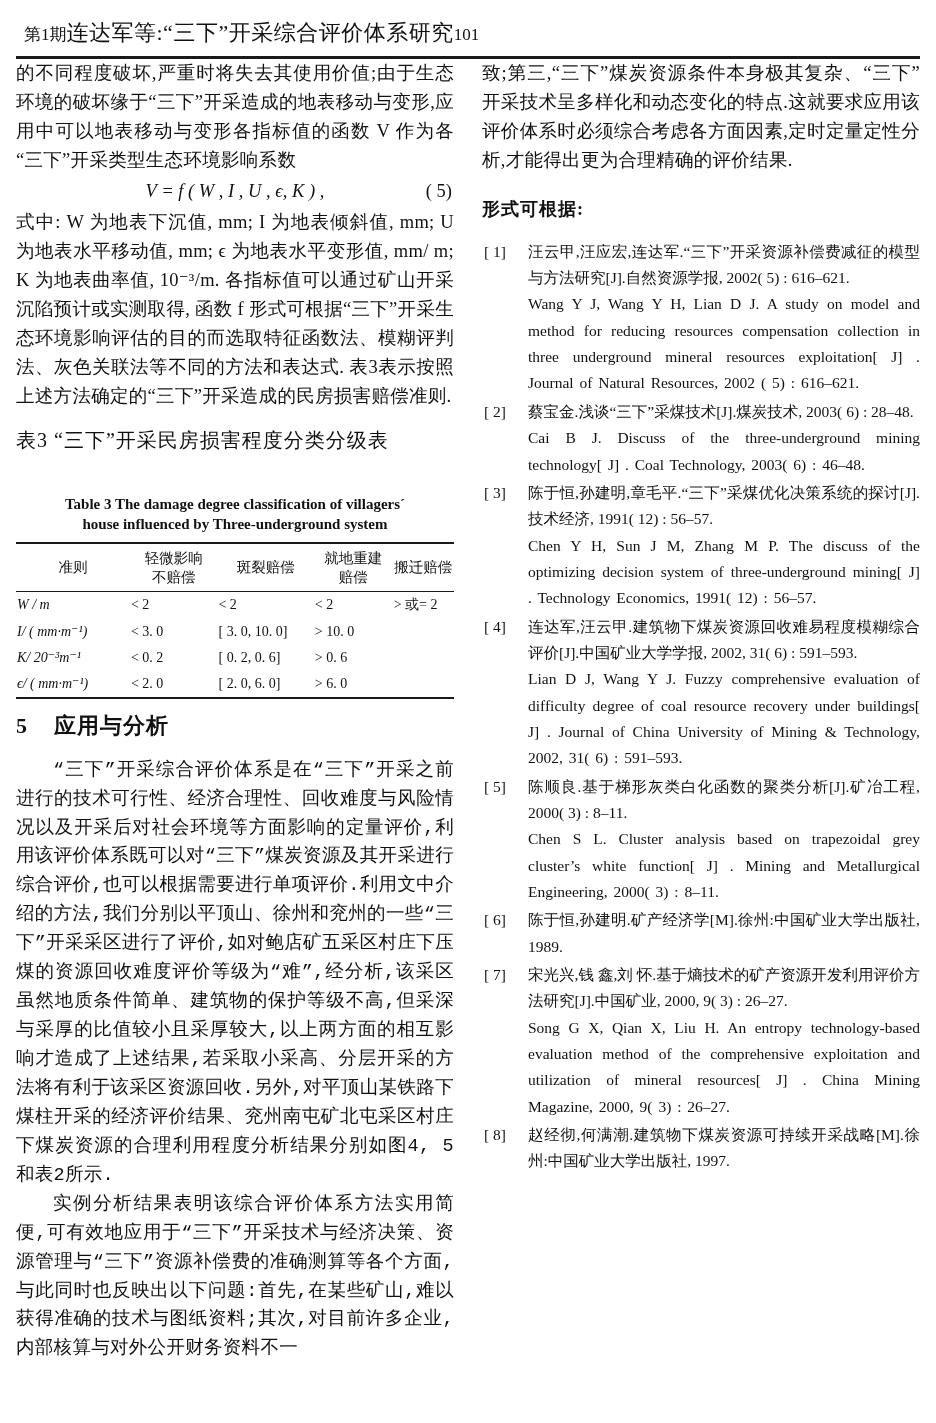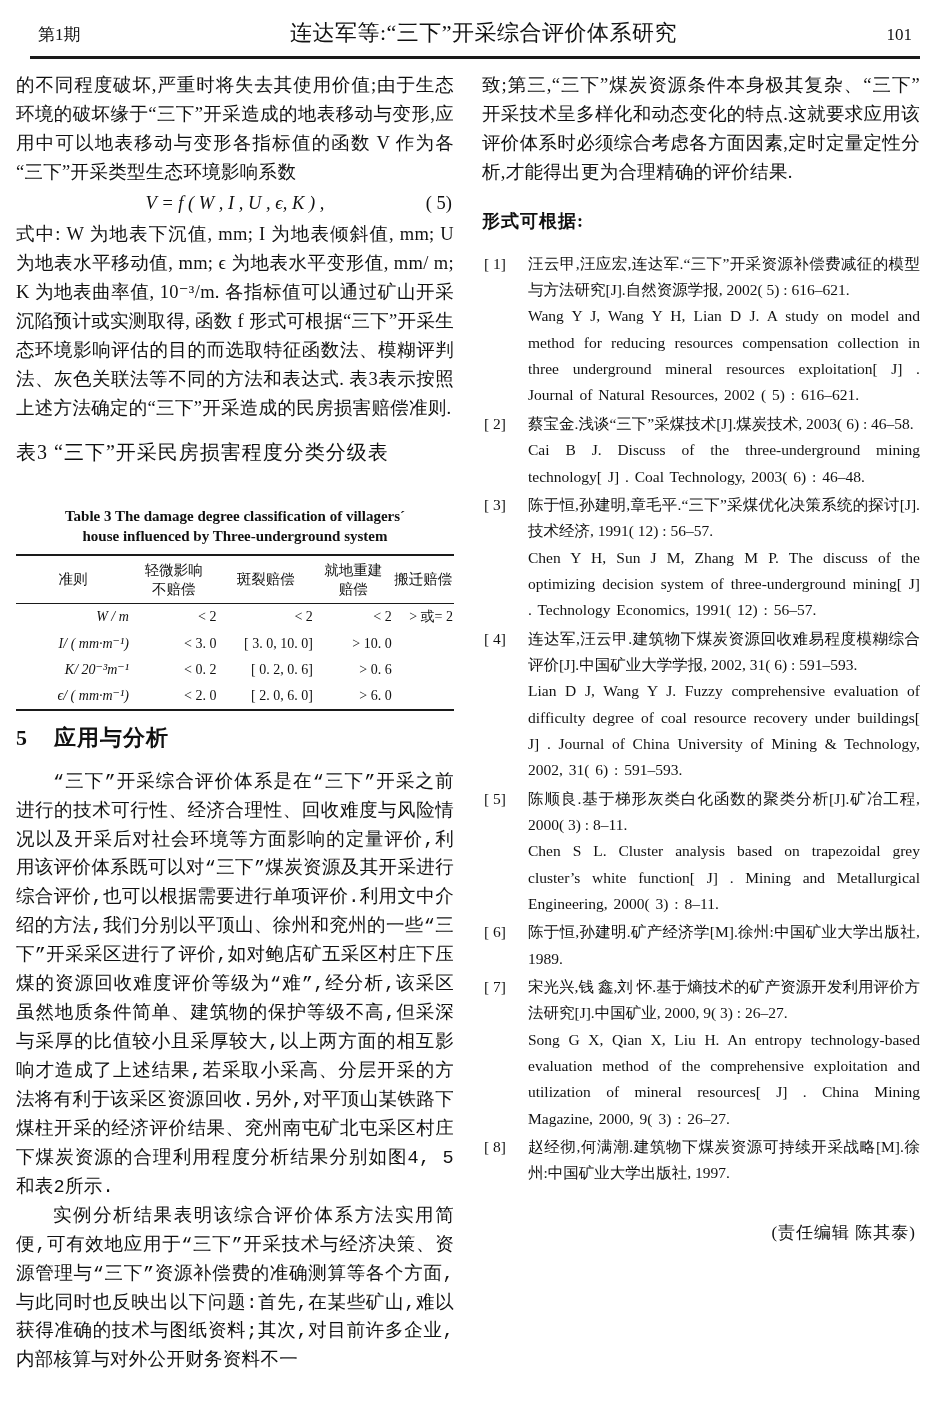--- a/index.html
+++ b/index.html
@@ -4,28 +4,27 @@
 <style>
   * { margin: 0; padding: 0; box-sizing: border-box; }
   html, body { background: #f2f2f0; }
   body { font-family: "Liberation Serif", "DejaVu Serif", serif; color: #111; }
   .page {
     position: relative; width: 936px; min-height: 1423px; margin: 0 auto;
     background: #ffffff; padding: 14px 16px 20px 16px;
   }
   
   .page-header {
-    display: flex; align-items: baseline; justify-content: space-between;
+    display: flex; align-items: baseline; 
     font-size: 17px; padding: 4px 8px 8px 8px;
     border-bottom: 3px solid #1a1a1a;
-    margin-left: 14px;
   }
   .page-header .hdr-center { font-size: 22px; letter-spacing: 0.5px; }
   
-  .columns { display: flex; gap: 28px; padding-top: 12px; }
+  .columns { display: flex; gap: 28px; padding-top: 0; }
   .col { width: 438px; }
   .body-text {
     font-size: 18.5px; line-height: 1.565; text-align: justify;
     letter-spacing: 0.3px;
   }
   .indent { text-indent: 2em; font-family: Liberation Mono, monospace; }
   
   .formula {
     position: relative; text-align: center; font-size: 18.5px;
     line-height: 1.6; font-style: italic; margin: 2px 0;
@@ -38,21 +37,21 @@
   table.data-table {
     width: 100%; border-collapse: collapse; table-layout: fixed;
     border-top: 2.5px solid #1a1a1a; border-bottom: 2.5px solid #1a1a1a;
     font-size: 14px;
   }
   table.data-table th {
     font-weight: normal; font-size: 14.5px; padding: 5px 1px;
     white-space: pre-line; line-height: 1.25; vertical-align: middle;
     border-bottom: 1.5px solid #1a1a1a;
   }
-  table.data-table td { padding: 4.5px 1px; text-align: right; vertical-align: middle; }
+  table.data-table td { padding: 4.5px 1px; text-align: left; vertical-align: middle; }
   table.data-table td.row-label { font-style: italic; }
   .c0 { width: 26%; } .c1 { width: 20%; } .c2 { width: 22%; } .c3 { width: 18%; } .c4 { width: 14%; }
   
   .section-heading { font-size: 22px; margin: 12px 0 16px 0; letter-spacing: 1px; }
   .section-heading .sec-no { margin-right: 26px; }
   
   .refs-heading { font-weight: bold; font-size: 18px; margin: 22px 0 18px 0; letter-spacing: 1px; }
   .ref-item { position: relative; padding-left: 46px; font-size: 15.5px; line-height: 1.7; text-align: justify; margin-bottom: 2px; }
   .ref-label { position: absolute; left: 2px; top: 0; }
   .ref-en { word-spacing: 2px; }
@@ -155,21 +154,21 @@
       <div class="refs-heading">形式可根据:</div>
 
       <div class="ref-item">
         <span class="ref-label">[ 1]</span>
         <div class="ref-cn">汪云甲,汪应宏,连达军.“三下”开采资源补偿费减征的模型与方法研究[J].自然资源学报, 2002( 5) : 616–621.</div>
         <div class="ref-en">Wang Y J, Wang Y H, Lian D J. A study on model and method for reducing resources compensation collection in three underground mineral resources exploitation[ J] . Journal of Natural Resources, 2002 ( 5) : 616–621.</div>
       </div>
 
       <div class="ref-item">
         <span class="ref-label">[ 2]</span>
-        <div class="ref-cn">蔡宝金.浅谈“三下”采煤技术[J].煤炭技术, 2003( 6) : 46–58.</div>
+        <div class="ref-cn">蔡宝金.浅谈“三下”采煤技术[J].煤炭技术, 2003( 6) : 28–48.</div>
         <div class="ref-en">Cai B J. Discuss of the three-underground mining technology[ J] . Coal Technology, 2003( 6) : 46–48.</div>
       </div>
 
       <div class="ref-item">
         <span class="ref-label">[ 3]</span>
         <div class="ref-cn">陈于恒,孙建明,章毛平.“三下”采煤优化决策系统的探讨[J].技术经济, 1991( 12) : 56–57.</div>
         <div class="ref-en">Chen Y H, Sun J M, Zhang M P. The discuss of the optimizing decision system of three-underground mining[ J] . Technology Economics, 1991( 12) : 56–57.</div>
       </div>
 
       <div class="ref-item">
@@ -193,16 +192,15 @@
         <span class="ref-label">[ 7]</span>
         <div class="ref-cn">宋光兴,钱 鑫,刘 怀.基于熵技术的矿产资源开发利用评价方法研究[J].中国矿业, 2000, 9( 3) : 26–27.</div>
         <div class="ref-en">Song G X, Qian X, Liu H. An entropy technology-based evaluation method of the comprehensive exploitation and utilization of mineral resources[ J] . China Mining Magazine, 2000, 9( 3) : 26–27.</div>
       </div>
 
       <div class="ref-item">
         <span class="ref-label">[ 8]</span>
         <div class="ref-cn">赵经彻,何满潮.建筑物下煤炭资源可持续开采战略[M].徐州:中国矿业大学出版社, 1997.</div>
       </div>
 
-      <div class="editor-note">(责任编辑 陈其泰)</div>
     </div>
   </div>
 </div>
 
 </body></html>

